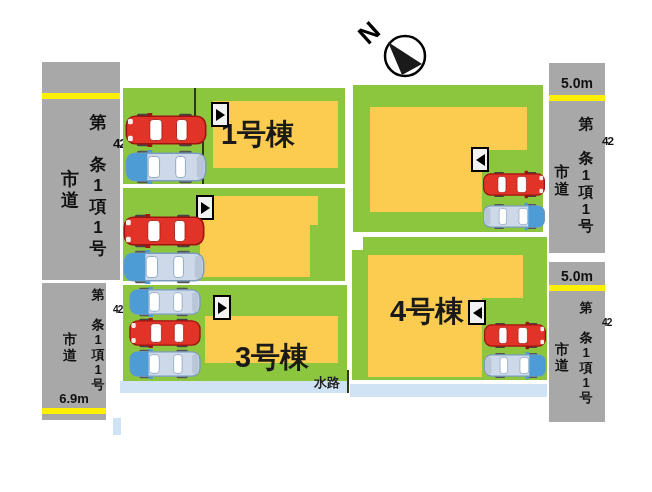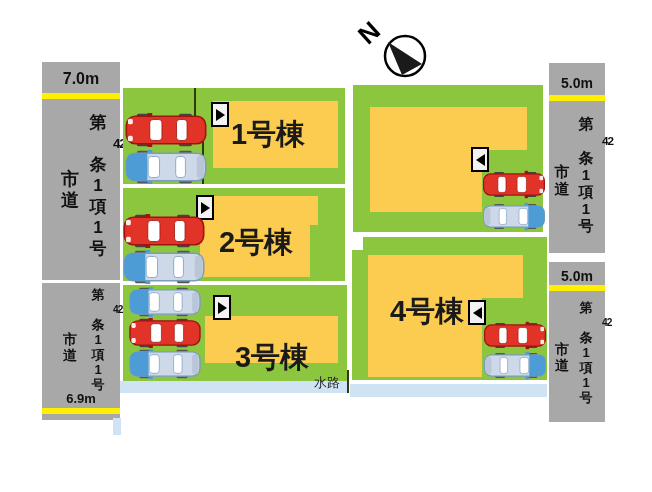--- a/index.html
+++ b/index.html
@@ -11,21 +11,21 @@
   .road-width-label{position:absolute;left:0;right:0;text-align:center;color:#111;font-weight:bold;}
   .road-edge{position:absolute;left:0;right:0;height:6px;background:var(--road_edge_yellow,#ffef00);}
   .vcol{position:absolute;text-align:center;color:#111;font-weight:bold;}
   .vcol .tcy{font-size:0.78em;letter-spacing:-1px;margin-left:28px;}
   
   .lot{position:absolute;background:var(--lot_green,#8cc63f);}
   .building{position:absolute;background:var(--building_yellow,#fbcc50);}
   .blabel{position:absolute;text-align:center;font-weight:bold;color:#1a1a1a;font-size:29px;line-height:32px;}
   
   .water{position:absolute;background:var(--water_blue,#cfe3f4);}
-  .wlabel{position:absolute;font-size:13px;color:#222;font-weight:normal;}
+  .wlabel{position:absolute;font-size:13px;color:#222;font-weight:bold;}
   
   .entry{position:absolute;width:18px;height:25px;background:#f2f2f2;border:2px solid #000;
          box-sizing:border-box;display:flex;align-items:center;justify-content:center;}
   .tri-right{width:0;height:0;border-top:6px solid transparent;border-bottom:6px solid transparent;border-left:9px solid #000;}
   .tri-left{width:0;height:0;border-top:6px solid transparent;border-bottom:6px solid transparent;border-right:9px solid #000;}
   
   .car{position:absolute;}
   .car.flip{transform:scaleX(-1);}
   
   .bline{position:absolute;background:#2d3a12;}
@@ -66,38 +66,37 @@
     </defs>
   </svg>
 
   <svg class="abs" style="left:348px;top:10px" width="84" height="74" viewBox="0 0 84 74">
     <circle cx="57" cy="46" r="20" fill="#fff" stroke="#000" stroke-width="2.5"></circle>
     <polygon points="40,32 74,54 54,65" fill="#1a1a1a"></polygon>
     <text x="14" y="32" transform="rotate(-42 22 26)" font-size="26" font-weight="bold" fill="#000">N</text>
   </svg>
 
   <div class="road" style="left:42px;top:62px;width:78px;height:218px">
-    <div class="road-width-label" style="top:8px;font-size:16px">7.0m</div>
     <div class="road-edge" style="top:31px"></div>
   </div>
   <div class="vcol" style="left:85px;top:112px;width:26px;font-size:17px;line-height:21px">
       <div>第</div>
       <div class="tcy">42</div>
       <div>条</div>
       <div>1</div>
       <div>項</div>
       <div>1</div>
       <div>号</div>
     </div>
   <div class="vcol" style="left:57px;top:169px;width:26px;font-size:18px;line-height:21px">
       <div>市</div>
       <div>道</div>
     </div>
 
-  <div class="road" style="left:42px;top:283px;width:78px;height:137px">
+  <div class="road" style="left:42px;top:283px;width:64px;height:137px">
     <div class="road-width-label" style="top:108px;font-size:13px">6.9m</div>
     <div class="road-edge" style="top:125px"></div>
   </div>
   <div class="vcol" style="left:85px;top:287px;width:26px;font-size:13px;line-height:15px">
       <div>第</div>
       <div class="tcy">42</div>
       <div>条</div>
       <div>1</div>
       <div>項</div>
       <div>1</div>
@@ -163,22 +162,21 @@
 
   <div class="building" style="left:213px;top:101px;width:125px;height:67px"></div>
   <div class="building" style="left:200px;top:196px;width:118px;height:81px;
        clip-path:polygon(0 0,100% 0,100% 35.8%,93.2% 35.8%,93.2% 100%,0 100%)"></div>
   <div class="building" style="left:205px;top:316px;width:133px;height:47px"></div>
   <div class="building" style="left:370px;top:107px;width:157px;height:105px;
        clip-path:polygon(0 0,100% 0,100% 40.9%,71.3% 40.9%,71.3% 100%,0 100%)"></div>
   <div class="building" style="left:368px;top:255px;width:155px;height:122px;
        clip-path:polygon(0 0,100% 0,100% 35.2%,73.5% 35.2%,73.5% 100%,0 100%)"></div>
 
-  <div class="blabel" style="left:214px;top:118px;width:108px">1号棟</div>
-  <div class="blabel" style="left:198px;top:226px;width:116px">2号棟</div>
+  <div class="blabel" style="left:204px;top:118px;width:108px">1号棟</div>
   <div class="blabel" style="left:207px;top:341px;width:130px">3号棟</div>
   <div class="blabel" style="left:367px;top:295px;width:120px">4号棟</div>
 
   <div class="entry" style="left:211px;top:102px">
       <span class="tri-right"></span>
     </div>
   <div class="entry" style="left:196px;top:195px">
       <span class="tri-right"></span>
     </div>
   <div class="entry" style="left:213px;top:295px">

